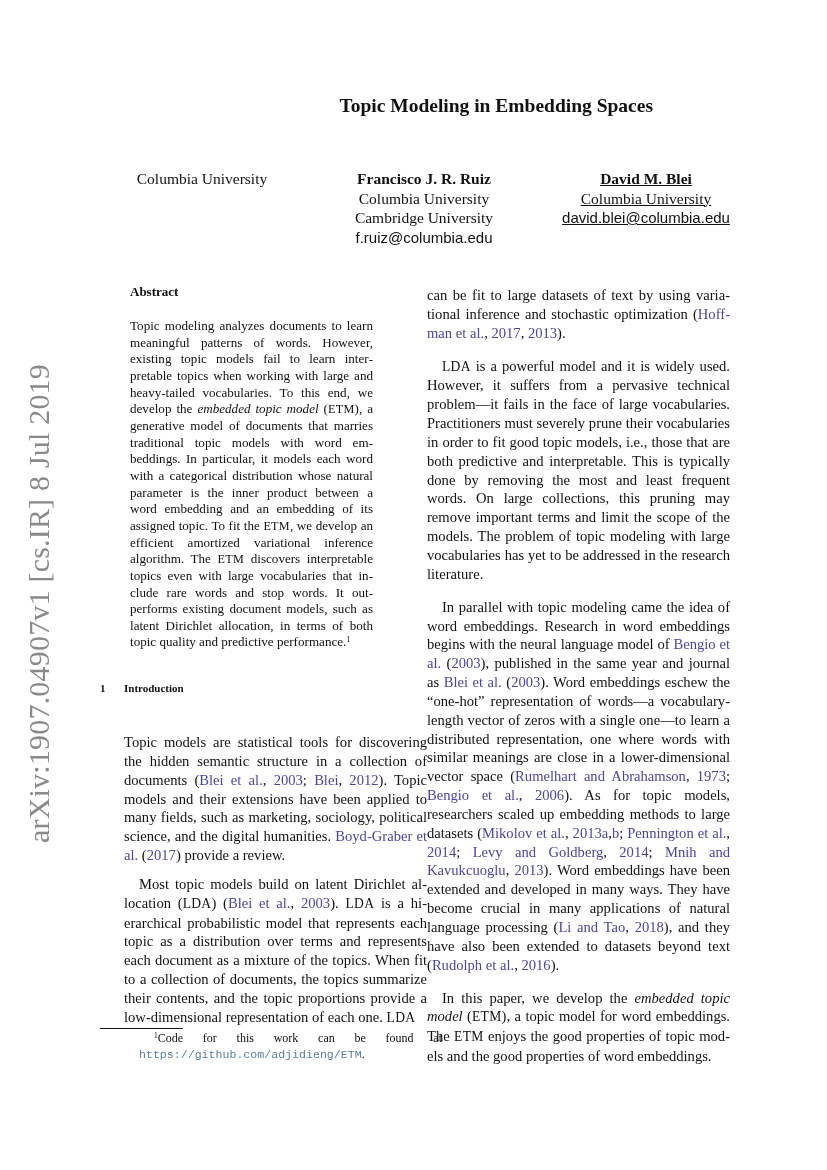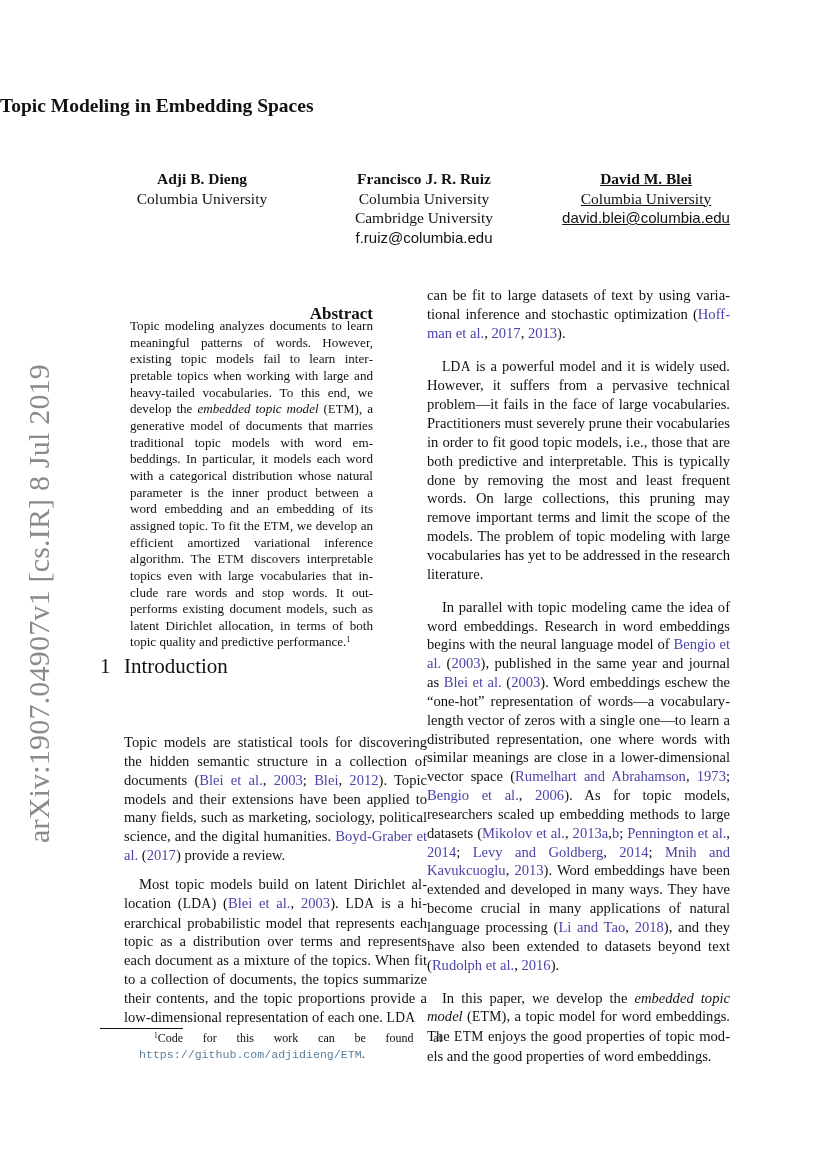--- a/index.html
+++ b/index.html
@@ -1,33 +1,33 @@
 <!DOCTYPE html>
 <html><head>
 <meta charset="utf-8">
 <style>
   html, body { margin:0; padding:0; background:#ffffff; }
   body { width:827px; height:1170px; position:relative; overflow:hidden;
          font-family:"Liberation Serif", "DejaVu Serif", serif; color:#111; }
-  .title { position:absolute; top:95px; left:0; width:653px; text-align:left;
+  .title { position:absolute; top:95px; left:0; width:653px; text-align:right;
            font-size:19.5px; font-weight:bold; }
   .authors { position:absolute; top:169px; left:100px; width:630px; display:flex; justify-content:space-between; }
   .author { text-align:center; font-size:15.5px; line-height:19.5px; }
   .author .name { font-weight:bold; }
   .author .email { font-family:"Liberation Sans", "DejaVu Sans", sans-serif; font-size:15px; }
   .a1 { width:200px; margin-left:2px; } .a2 { width:170px; } .a3 { width:200px; margin-right:-16px;text-decoration:underline; }
   .arxiv { position:absolute; left:20px; top:388px; width:38px; height:455px;
            writing-mode:vertical-rl; transform:rotate(180deg);
            font-family:"Liberation Serif", serif; font-size:30px; color:#8a8a8a;
            letter-spacing:0.2px; white-space:nowrap; text-align:left; line-height:38px; }
-  .abs-title { position:absolute; top:284px; left:130px; width:243px; text-align:right;
-               font-weight:bold; font-size:17px;margin-top:20px; }
+  .abs-title { position:absolute; top:284px; left:130px; width:243px; text-align:left;
+               font-weight:bold; font-size:13px; }
   .abstract { position:absolute; top:318px; left:130px; width:243px; font-size:13.1px;
               line-height:16.65px; text-align:justify; hyphens:manual; }
-  .sec { position:absolute; top:654px; left:100px; font-size:21px; font-weight:normal; }
+  .sec { position:absolute; top:682px; left:100px; font-size:11px; font-weight:bold; }
   .sec .num { display:inline-block; width:24px; }
   .col { position:absolute; font-size:14.6px; line-height:18.85px; text-align:justify; }
   .left { left:100px; width:303px;margin-left:24px; }
   .right { left:427px; width:303px; }
   p { margin:0; }
   .indent { text-indent:15px; }
   .cite { color:#4a44a8; }
   .sc { font-variant:small-caps; font-size:0.93em; letter-spacing:0.3px; }
   em { }
   sup { font-size:0.62em; line-height:0; vertical-align:0.55em; }
@@ -39,21 +39,20 @@
 </style>
 </head>
 <body>
 
 <div class="title">Topic Modeling in Embedding Spaces</div>
 
 <div class="arxiv">arXiv:1907.04907v1  [cs.IR]  8 Jul 2019</div>
 
 <div class="authors">
   <div class="author a1">
-    <div class="name">Adji B. Dieng</div>
     <div>Columbia University</div>
   </div>
   <div class="author a2">
     <div class="name">Francisco J. R. Ruiz</div>
     <div>Columbia University</div>
     <div>Cambridge University</div>
     <div class="email">f.ruiz@columbia.edu</div>
   </div>
   <div class="author a3">
     <div class="name">David M. Blei</div>

